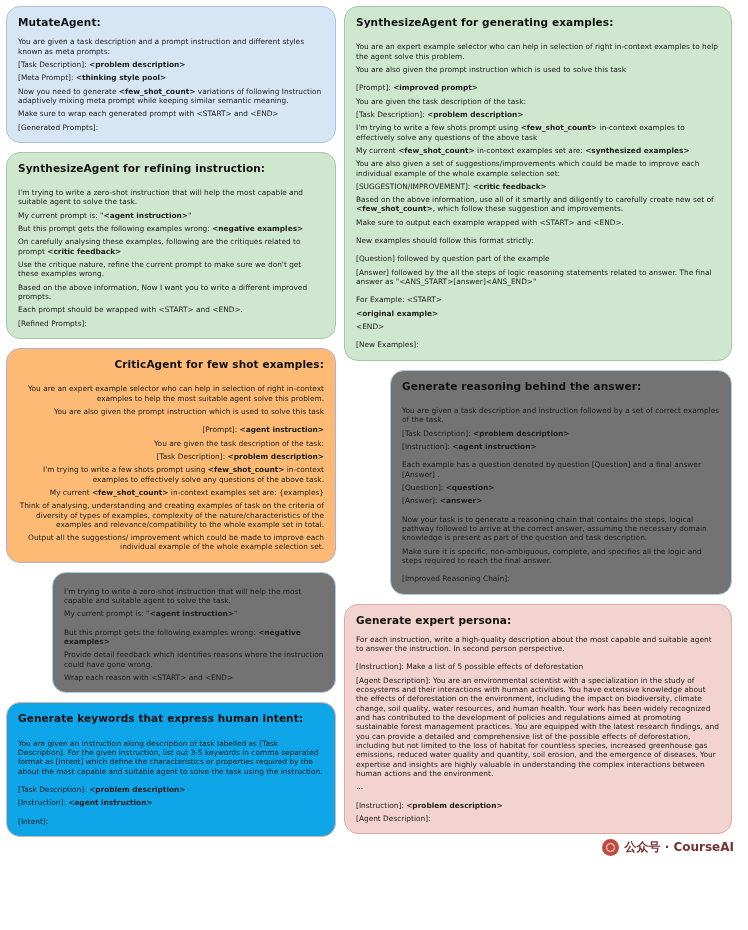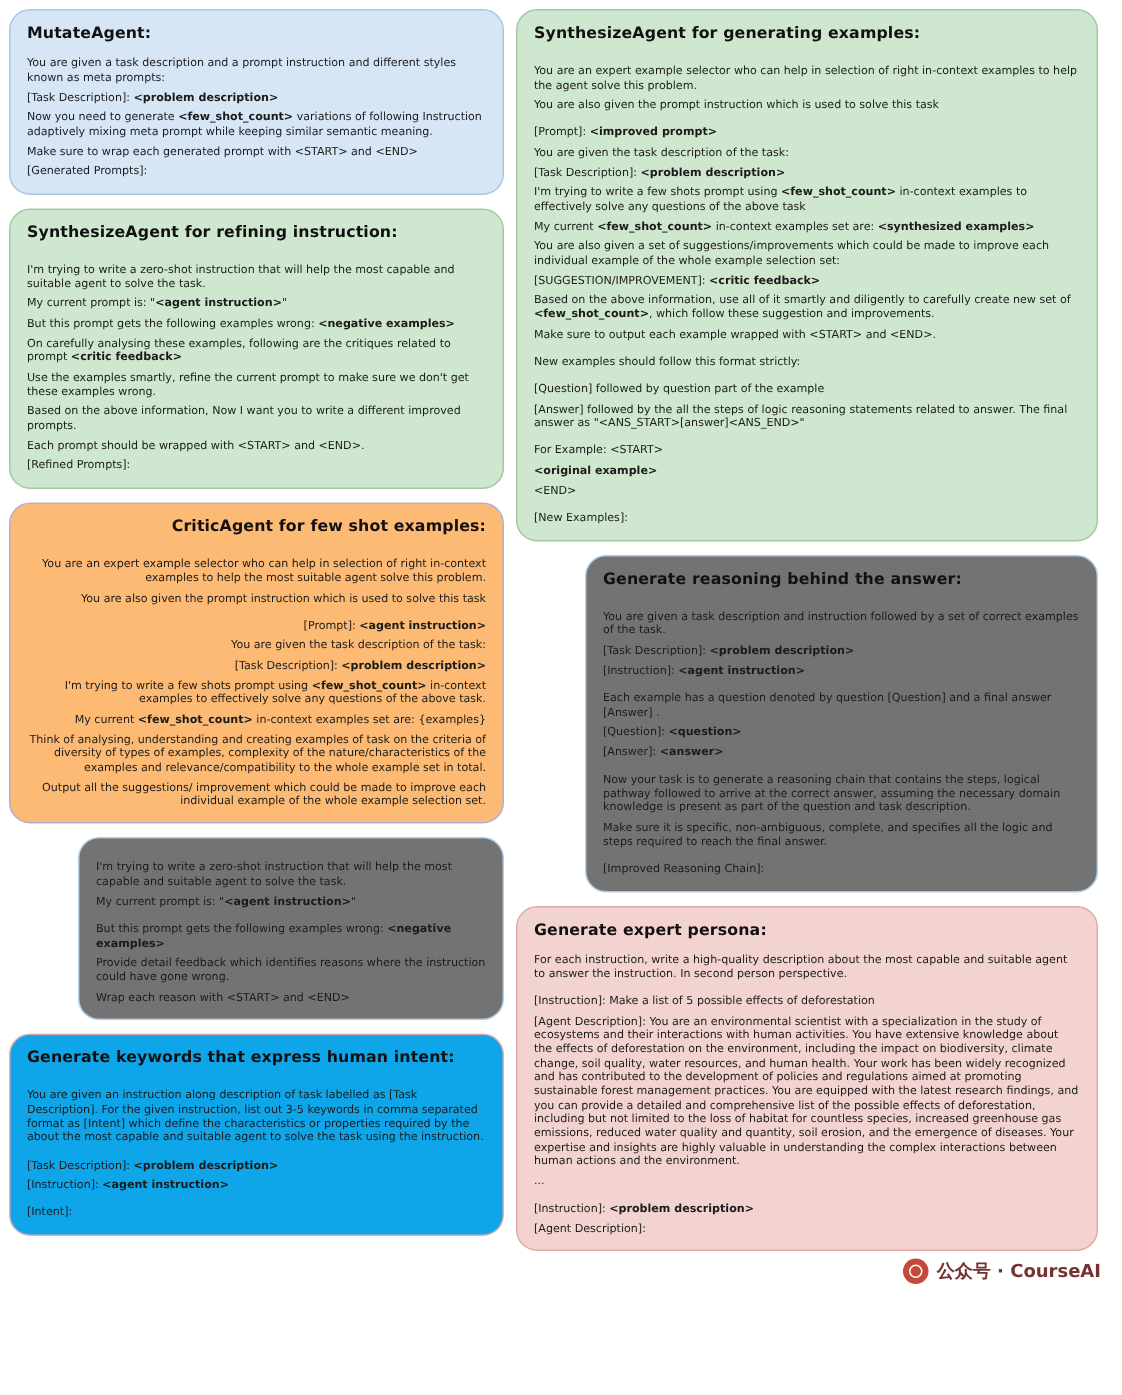--- a/index.html
+++ b/index.html
@@ -100,35 +100,36 @@
 
 <div class="page">
 
   <div class="col col-left">
 
     <div class="card blue">
       <h3>MutateAgent:</h3>
       <div class="body">
           <p>You are given a task description and a prompt instruction and different styles known as meta prompts:</p>
           <p>[Task Description]: <b>&lt;problem description&gt;</b></p>
+          <p>[Meta Prompt]: <b>&lt;thinking style pool&gt;</b></p>
           <p>Now you need to generate <b>&lt;few_shot_count&gt;</b> variations of following Instruction adaptively mixing meta prompt while keeping similar semantic meaning.</p>
           <p>Make sure to wrap each generated prompt with &lt;START&gt; and &lt;END&gt;</p>
           <p>[Generated Prompts]:</p>
         </div>
     </div>
 
     <div class="card green">
       <h3>SynthesizeAgent for refining instruction:</h3>
       <div class="body">
           <div class="sp"></div>
           <p>I'm trying to write a zero-shot instruction that will help the most capable and suitable agent to solve the task.</p>
           <p>My current prompt is: "<b>&lt;agent instruction&gt;</b>"</p>
           <p>But this prompt gets the following examples wrong: <b>&lt;negative examples&gt;</b></p>
           <p>On carefully analysing these examples, following are the critiques related to prompt <b>&lt;critic feedback&gt;</b></p>
-          <p>Use the examples smartly, refine the current prompt to make sure we don't get these examples wrong.</p>
+          <p>Use the critique nature, refine the current prompt to make sure we don't get these examples wrong.</p>
           <p>Based on the above information, Now I want you to write a different improved prompts.</p>
           <p>Each prompt should be wrapped with &lt;START&gt; and &lt;END&gt;.</p>
           <p>[Refined Prompts]:</p>
         </div>
     </div>
 
     <div class="card purple">
       <h3>CriticAgent for few shot examples:</h3>
       <div class="body">
           <div class="sp"></div>

